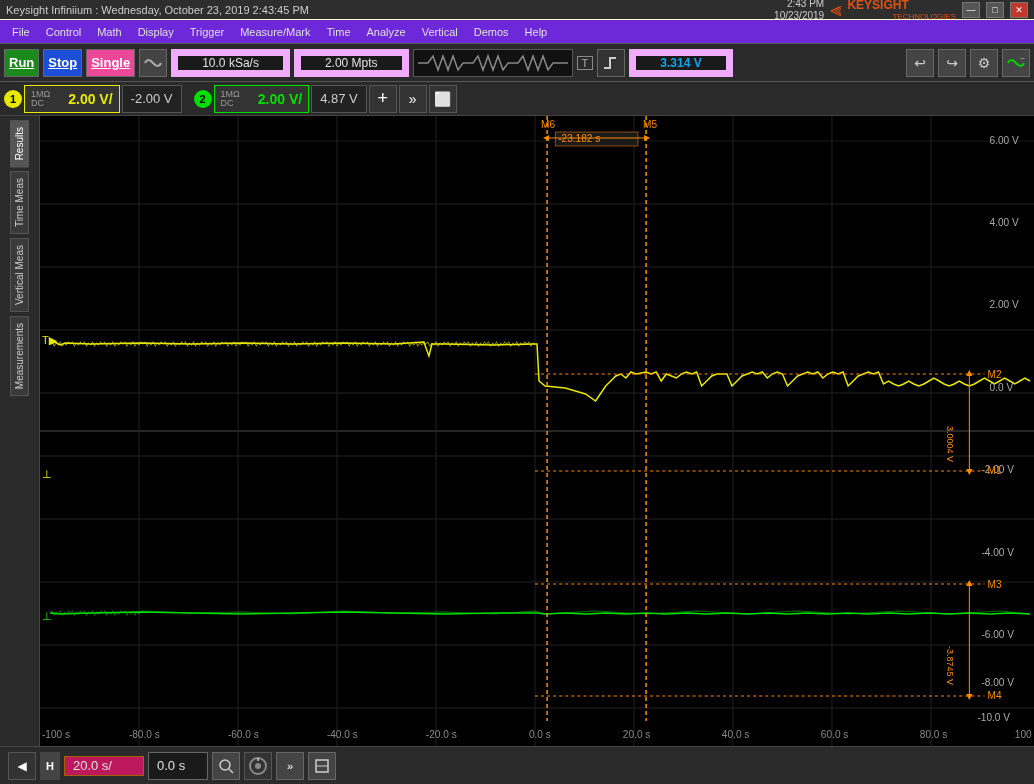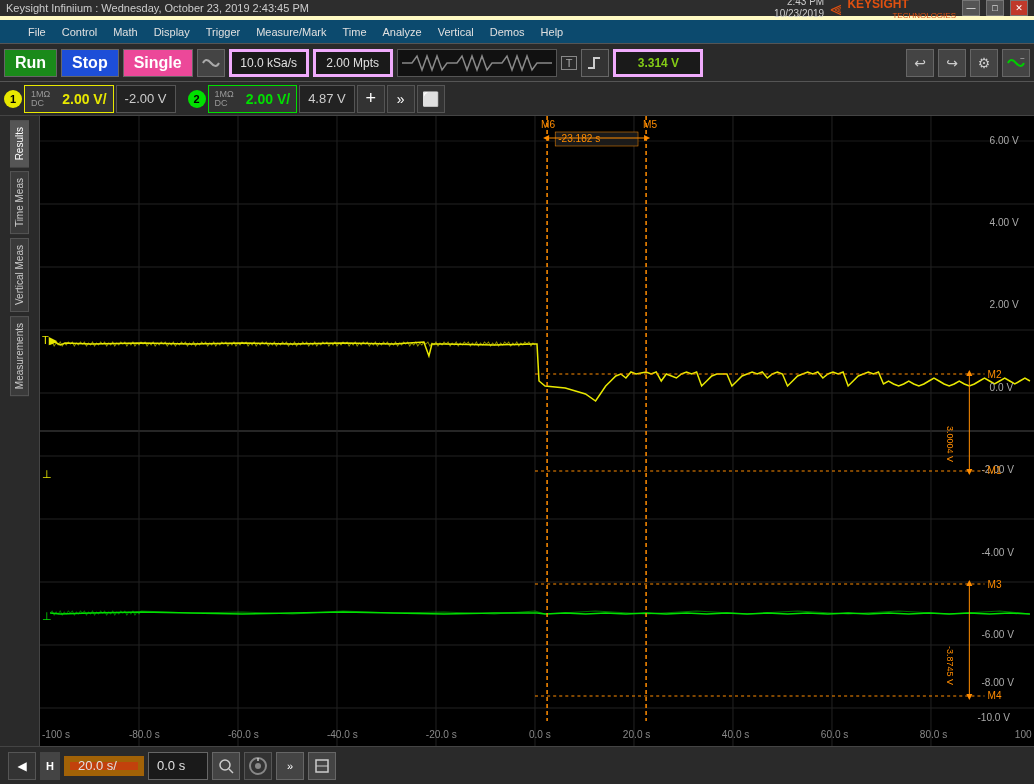--- a/index.html
+++ b/index.html
@@ -15,30 +15,30 @@
 
     
     #title-bar {
       background: #2d2d2d;
       color: #ccc;
       padding: 2px 6px;
       font-size: 11px;
       display: flex;
       align-items: center;
       height: 20px;
-      border-bottom: 4px solid #fef9c3;
+      border-bottom: 1px solid #fef9c3;
     }
 
     
     #menu-bar {
-      background: #0c4a6e;
+      background: #6d28d9;
       display: flex;
       align-items: center;
       height: 24px;
-      padding: 0 20px;
+      padding: 0 4px;
       border-bottom: 1px solid #555;
     }
     .menu-item {
       color: #e0e0e0;
       padding: 2px 8px;
       cursor: pointer;
       font-size: 11px;
     }
 
     
@@ -69,37 +69,38 @@
       align-items: center;
       height: 38px;
       padding: 0 4px;
       gap: 4px;
       border-bottom: 1px solid #555;
     }
     .tb-btn {
       background: #444;
       border: 1px solid #666;
       color: #fff;
-      padding: 3px 10px;
-      cursor: pointer;
-      font-size: 16px;
+      padding: 3px 4px;
+      cursor: pointer;
+      font-size: 13px;
       font-weight: bold;
       height: 28px;
       display: flex;
       align-items: center;
+      text-decoration: underline;
     }
     .tb-btn.run { background: #1a8a1a; }
     .tb-btn.stop { background: #1d4ed8; }
     .tb-btn.single { background: #ec4899; }
 
     .tb-display {
       background: #1a1a1a;
-      border: 3px solid #f0abfc;
+      border: 7px solid #f0abfc;
       color: #e0e0e0;
-      padding: 2px 8px;
+      padding: 2px 24px;
       height: 28px;
       display: flex;
       align-items: center;
       font-size: 12px;
       min-width: 80px;
       justify-content: center;
     }
     .tb-icon {
       background: #444;
       border: 1px solid #666;
@@ -141,21 +142,21 @@
       display: flex;
       align-items: center;
       justify-content: center;
       font-weight: bold;
       font-size: 11px;
       color: #000;
     }
     .ch-info {
       display: flex;
       align-items: center;
-      gap: 12px;
+      gap: 18px;
       background: #333;
       border: 1px solid #555;
       padding: 2px 6px;
       height: 28px;
     }
     .ch-coupling {
       font-size: 9px;
       color: #999;
       line-height: 1;
     }
@@ -263,22 +264,22 @@
     .h-label {
       background: #444;
       color: #fff;
       padding: 2px 6px;
       font-weight: bold;
       height: 28px;
       display: flex;
       align-items: center;
     }
     .h-value {
-      background: #c2410c;
-      border: 6px solid #a16207;
+      background: #be185d;
+      border: 1px solid #a16207;
       color: #e0e0e0;
       padding: 2px 8px;
       height: 20px;
       display: flex;
       align-items: center;
       font-size: 13px;
       min-width: 80px;
     }
     .h-offset {
       background: #1a1a1a;
@@ -381,21 +382,21 @@
       <polyline points="0,11 10,11 15,4 20,18 25,4 30,18 35,4 40,18 45,11 55,11 60,4 65,18 70,4 75,18 80,4 85,18 90,11 100,11 105,4 110,18 115,4 120,18 125,4 130,18 135,11 150,11" stroke="#888" stroke-width="1.5" fill="none"></polyline>
     </svg>
   </div>
 
   <div class="trig-label">T</div>
   <div style="background:#333;border:1px solid #666;width:28px;height:28px;display:flex;align-items:center;justify-content:center;">
     <svg width="18" height="18" viewBox="0 0 18 18">
         <polyline points="2,14 8,14 8,4 14,4" stroke="#ccc" stroke-width="2" fill="none"></polyline>
       </svg>
   </div>
-  <div class="tb-display" style="min-width:90px;color:#84cc16;font-weight:bold;">3.314 V</div>
+  <div class="tb-display" style="min-width:90px;color:#0ea5e9;font-weight:bold;">3.314 V</div>
 
   <div class="tb-right">
     <div class="tb-icon">↩</div>
     <div class="tb-icon">↪</div>
     <div class="tb-icon">⚙</div>
     <div class="tb-icon">
       <svg width="20" height="20" viewBox="0 0 20 20">
           <path d="M2 10 Q5 4 10 10 Q15 16 18 10" stroke="#00cc00" stroke-width="2" fill="none"></path>
           <text x="14" y="8" fill="#ccc" font-size="8">~</text>
         </svg>

